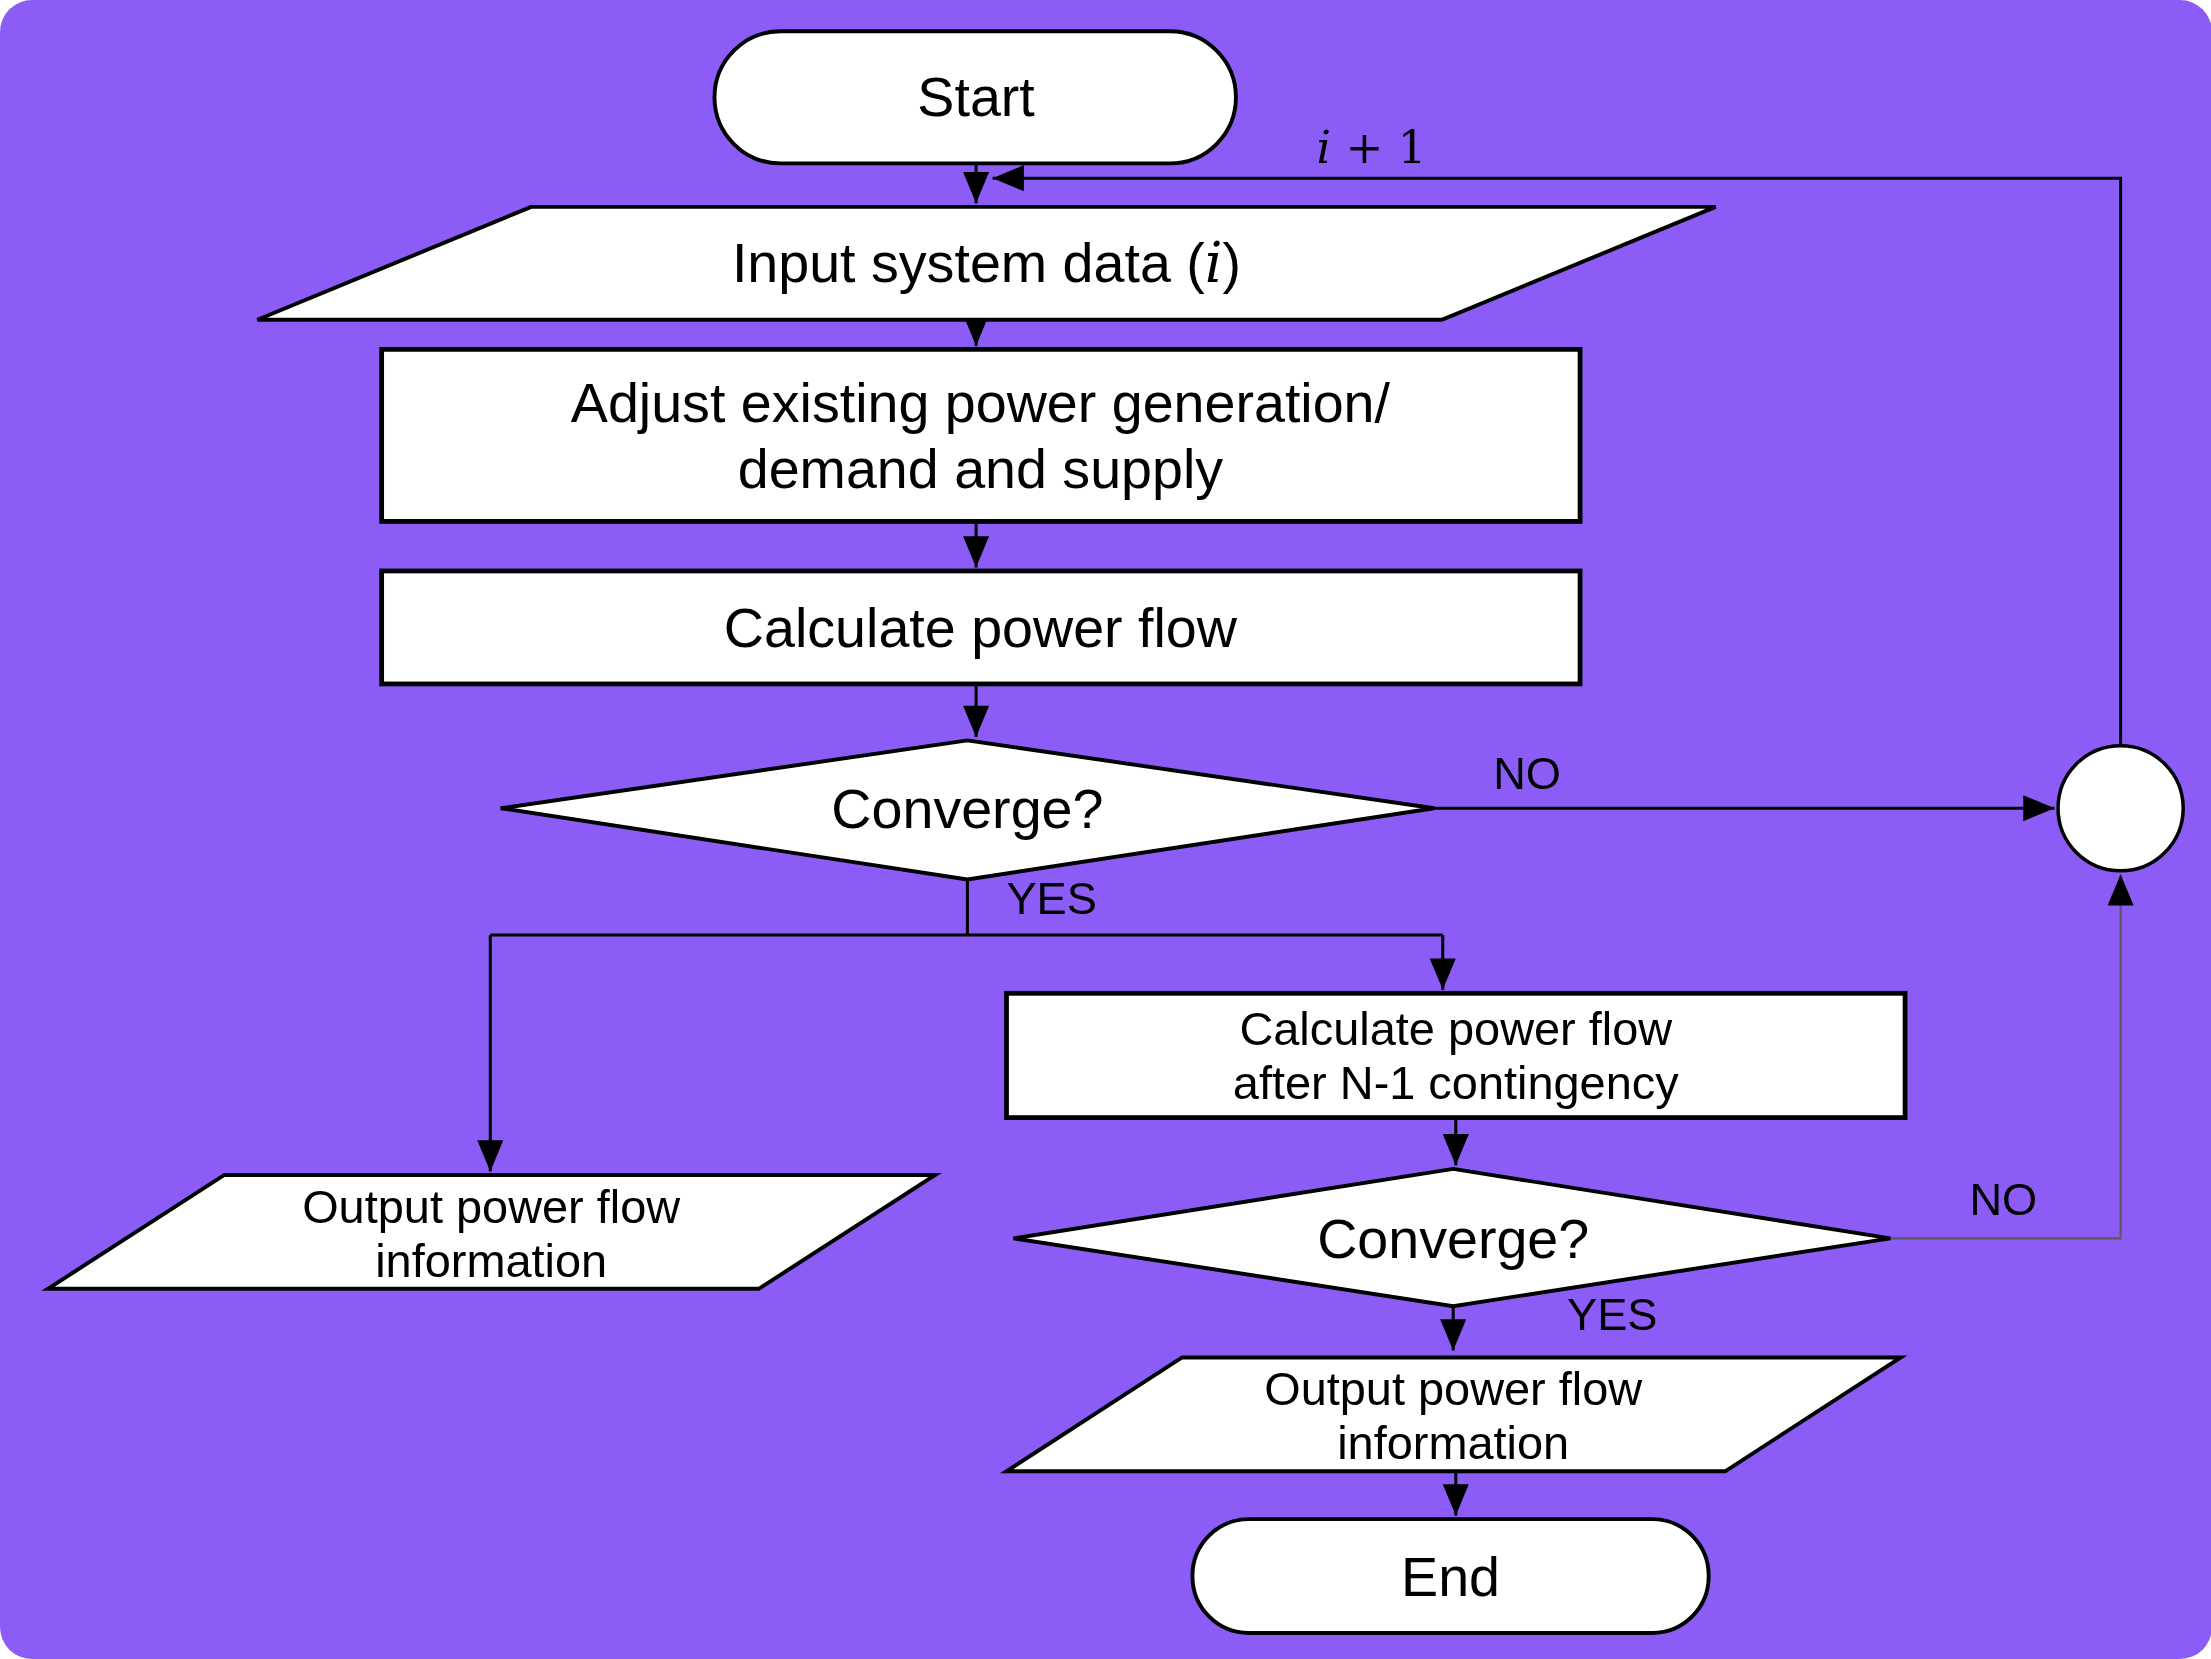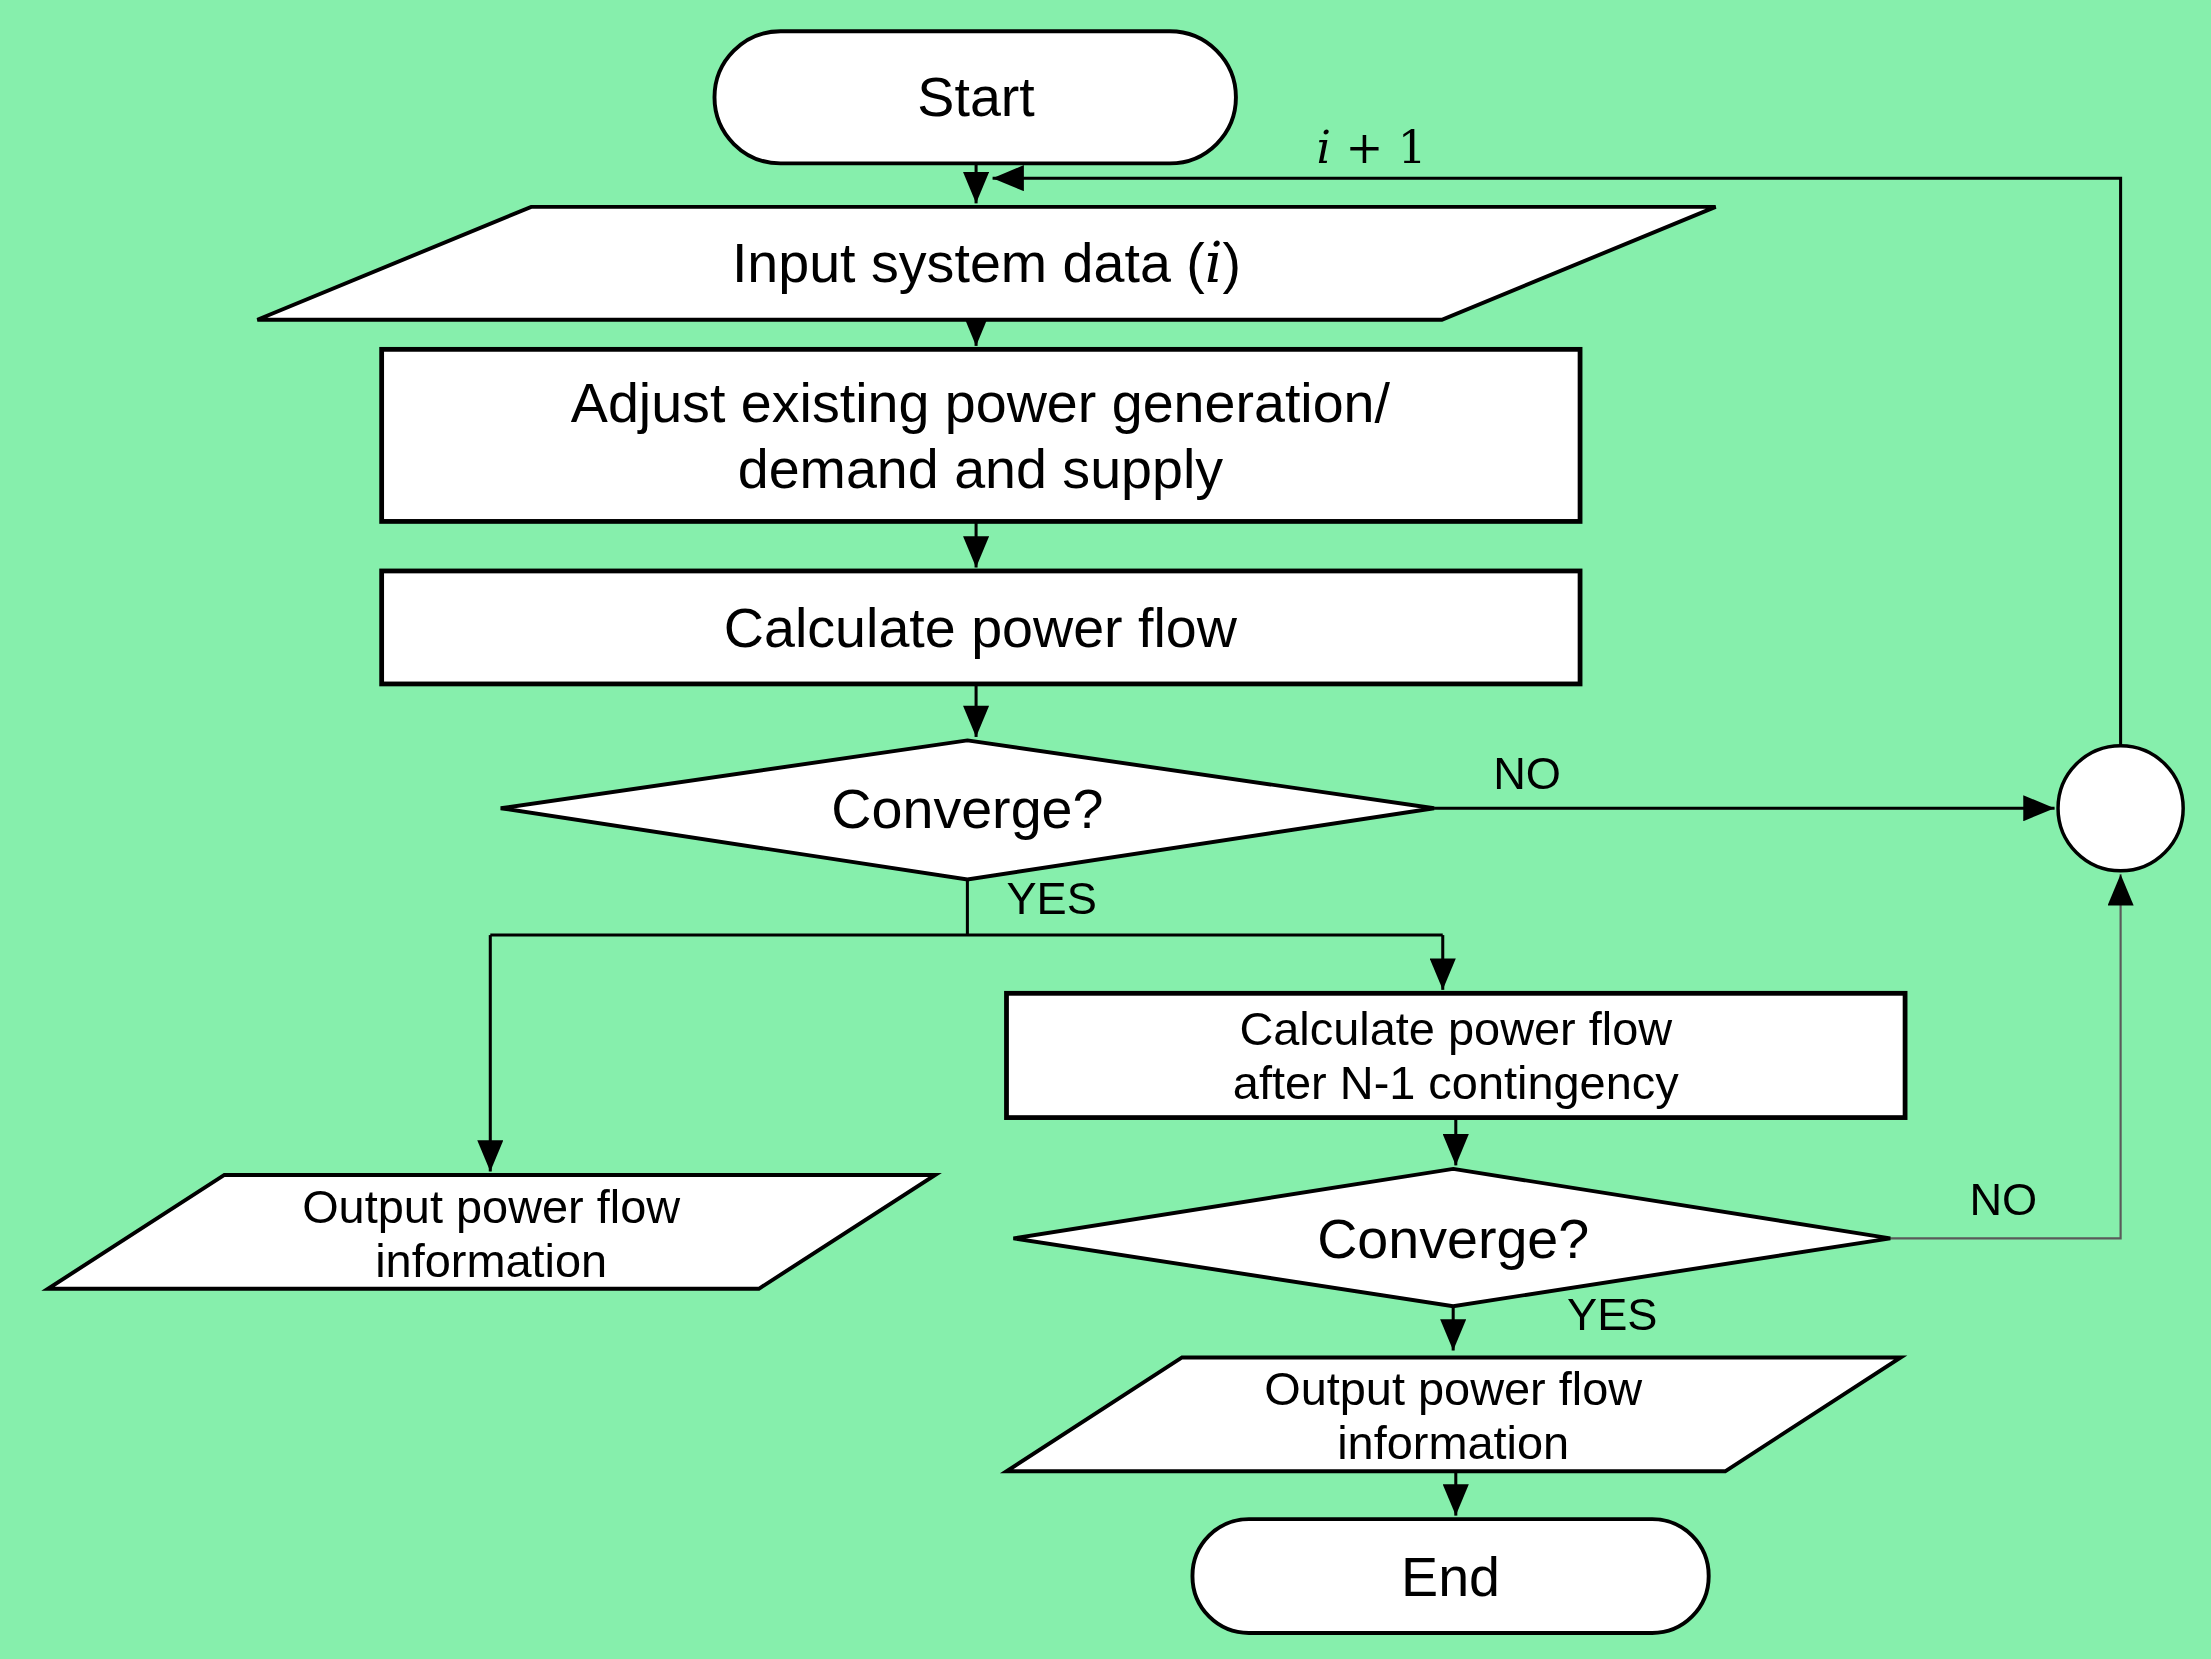--- a/index.html
+++ b/index.html
@@ -3,22 +3,23 @@
 <meta charset="utf-8">
 <style>
   html, body {
     margin: 0;
     padding: 0;
     background: #ffffff;
   }
   .canvas {
     width: 2212px;
     height: 1659px;
-    background: #86efac;
+    background: #8b5cf6;
     position: relative;
+    border-radius: 32px;
   }
   svg {
     display: block;
     font-family: "Liberation Sans", "DejaVu Sans", sans-serif;
   }
   .shape {
     fill: #ffffff;
     stroke: #000000;
   }
   .rect-box    { stroke-width: 5.5; }

